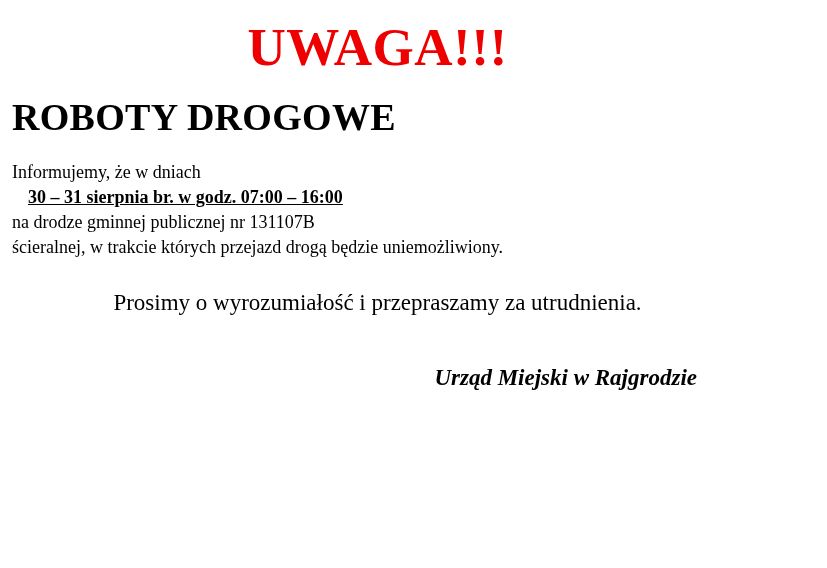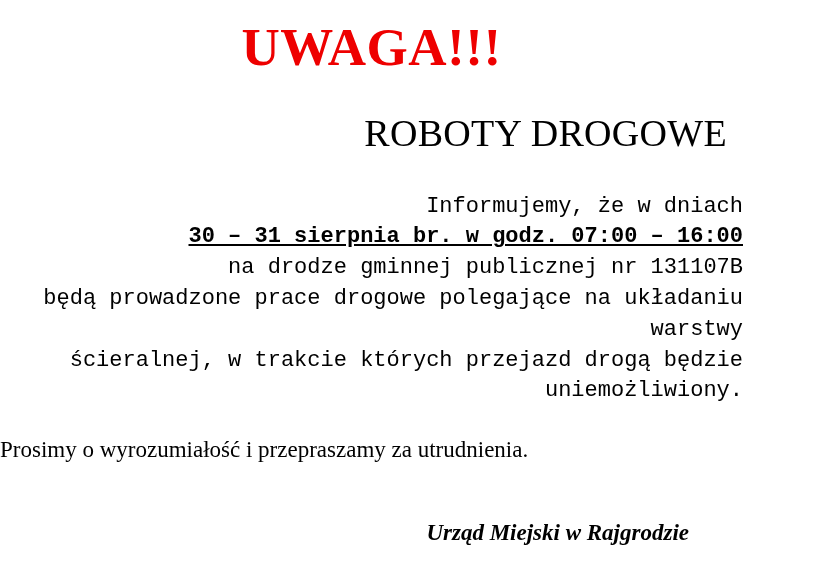--- a/index.html
+++ b/index.html
@@ -13,89 +13,88 @@
     font-family: "Liberation Serif", serif;
     color: #000000;
     overflow: hidden;
   }
   .page {
     width: 743px;
     height: 568px;
     box-sizing: border-box;
     position: relative;
     display: block;
+    padding-left: 12px;
   }
   .notice-title {
     text-align: center;
     color: #ee0000;
     font-weight: bold;
     font-size: 53px;
     line-height: 1.05;
     margin: 0;
     padding-top: 20px;
     letter-spacing: 0.5px;
   }
   .notice-subtitle {
-    text-align: right;
+    text-align: left;
     color: #000000;
-    font-weight: normal;
+    font-weight: bold;
     font-size: 38px;
     line-height: 1.05;
-    margin: 16px;
+    margin: 0;
     padding-top: 22px;
     letter-spacing: 0.3px;
   }
   .body-block {
     padding-top: 22px;
   }
   .body-line {
-    text-align: right;
-    font-size: 22px;
+    text-align: left;
+    font-size: 18px;
     line-height: 1.40;
     margin: 0;
-    font-family: Liberation Mono, monospace;
   }
   .body-line.bold-underline {
     font-weight: bold;
     text-decoration: underline;
     margin-left: 16px;
   }
   .spacer-line {
     height: 27px;
   }
   .closing-line {
-    text-align: left;
+    text-align: center;
     font-size: 23px;
     line-height: 1.40;
     margin: 0;
   }
   .signature {
     text-align: right;
     font-weight: bold;
     font-style: italic;
     font-size: 23px;
-    margin: 12px;
+    margin: 4px;
     padding-top: 42px;
     padding-right: 42px;
   }
 </style>
 </head>
 <body>
 
 <div class="page">
 
   <h1 class="notice-title">UWAGA!!!</h1>
 
   <h2 class="notice-subtitle">ROBOTY DROGOWE</h2>
 
   <div class="body-block">
     <p class="body-line">Informujemy, że w dniach</p>
     <p class="body-line bold-underline">30 – 31 sierpnia br. w godz. 07:00 – 16:00</p>
     <p class="body-line">na drodze gminnej publicznej nr 131107B</p>
-    <p class="body-line">będą prowadzone prace drogowe polegające na układaniu warstwy</p>
     <p class="body-line">ścieralnej, w trakcie których przejazd drogą będzie uniemożliwiony.</p>
   </div>
 
   <div class="spacer-line"></div>
 
   <p class="closing-line">Prosimy o wyrozumiałość i przepraszamy za utrudnienia.</p>
 
   <p class="signature">Urząd Miejski w Rajgrodzie</p>
 
 </div>

